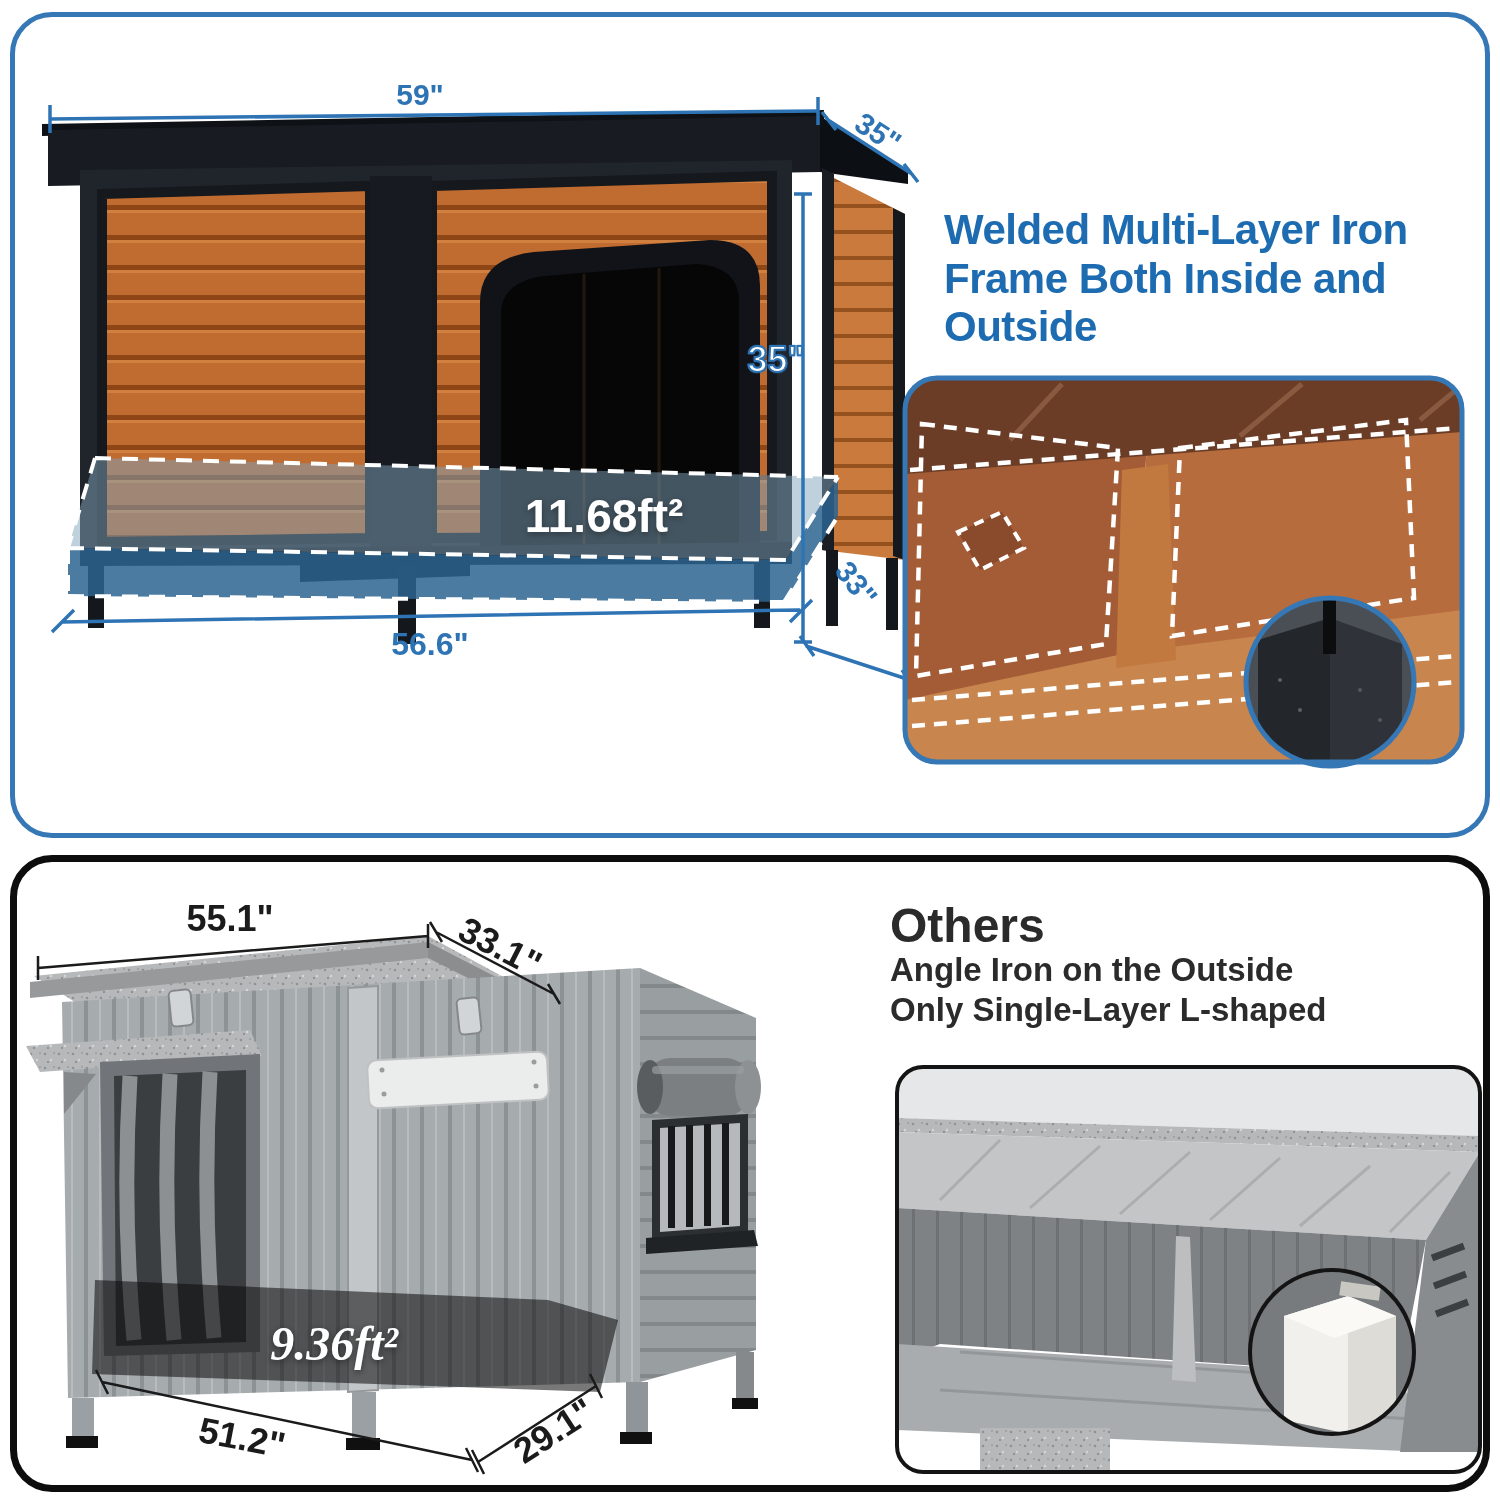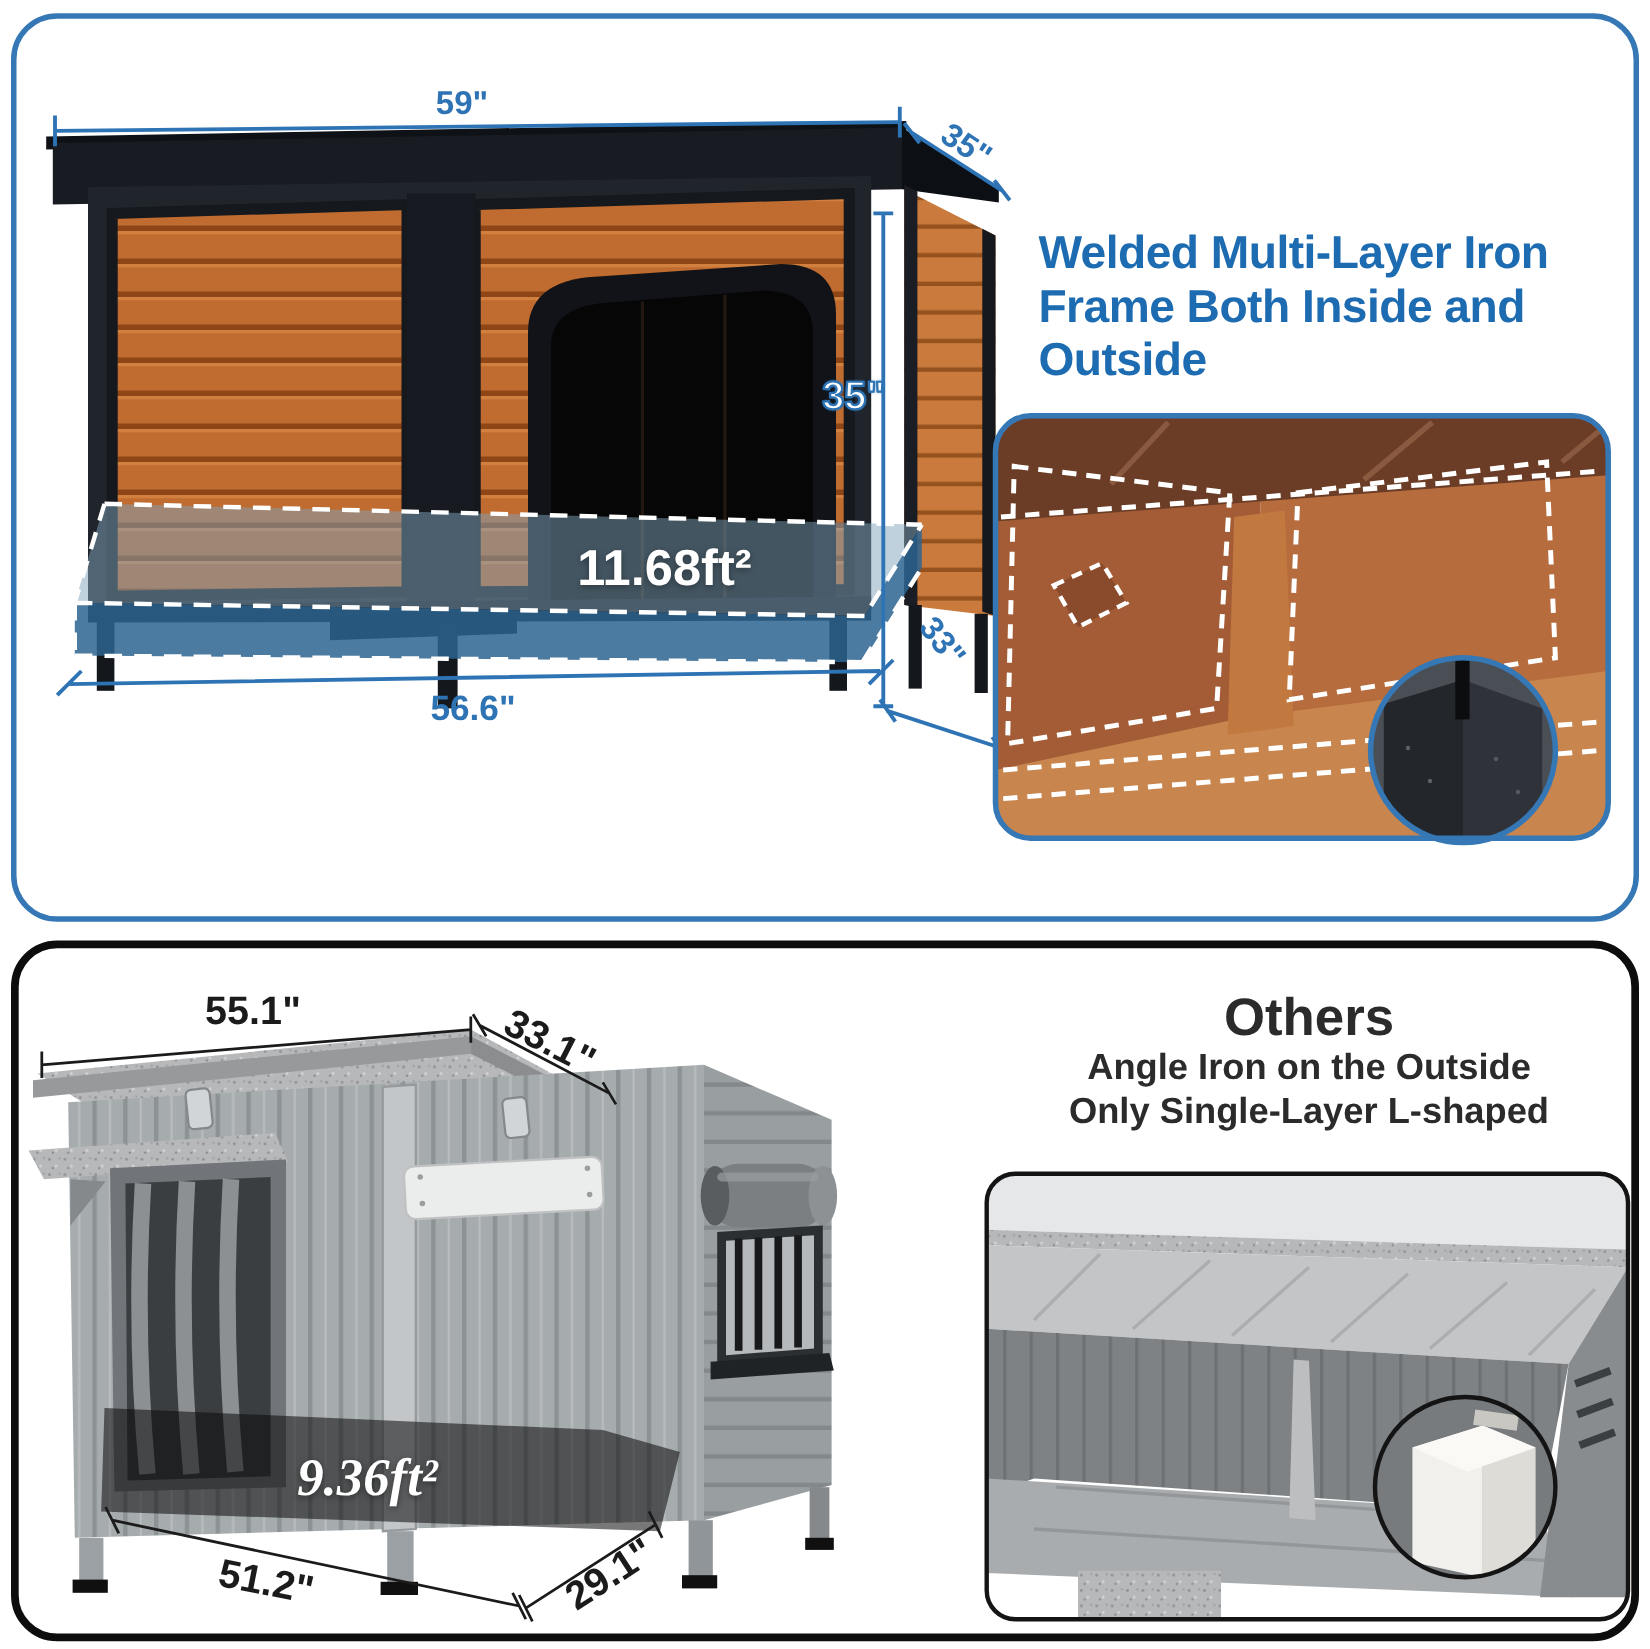--- a/index.html
+++ b/index.html
@@ -20,21 +20,21 @@
   .rotm33{transform:translate(-50%,-50%) rotate(-33deg);}
   #dim-height-35{font-size:36px;color:#ffffff;-webkit-text-stroke:2px #2e74b5;
      text-shadow:0 0 3px #2e74b5,0 0 2px #2e74b5;}
   #area-product{font-size:46px;color:#fff;text-shadow:0 2px 6px rgba(0,0,0,.35);}
   #area-competitor{font-size:48px;color:#fff;font-style:italic;text-shadow:0 2px 6px rgba(0,0,0,.45);}
   #headline{position:absolute;left:58px;top:738px;font-size:64px;font-weight:bold;color:#1e6cb2;
      letter-spacing:-1.5px;}
   #feature-heading{position:absolute;left:944px;top:206px;width:540px;font-size:42px;font-weight:bold;
      color:#1d6bb1;line-height:1.16;letter-spacing:-0.5px;}
   #feature-heading span{display:block;}
-  #others-block{position:absolute;left:890px;top:902px;width:600px;text-align:center;color:#2b2b2b;}
+  #others-block{position:absolute;left:890px;top:902px;width:600px;color:#2b2b2b;}
   #others-heading{font-size:48px;font-weight:bold;line-height:1;}
   .others-sub{font-size:33px;font-weight:bold;line-height:1.22;}
 </style>
 </head>
 <body>
 
 <div id="stage">
 
   <svg class="art" viewBox="0 0 1500 1499" width="1500" height="1499">
     <defs>

